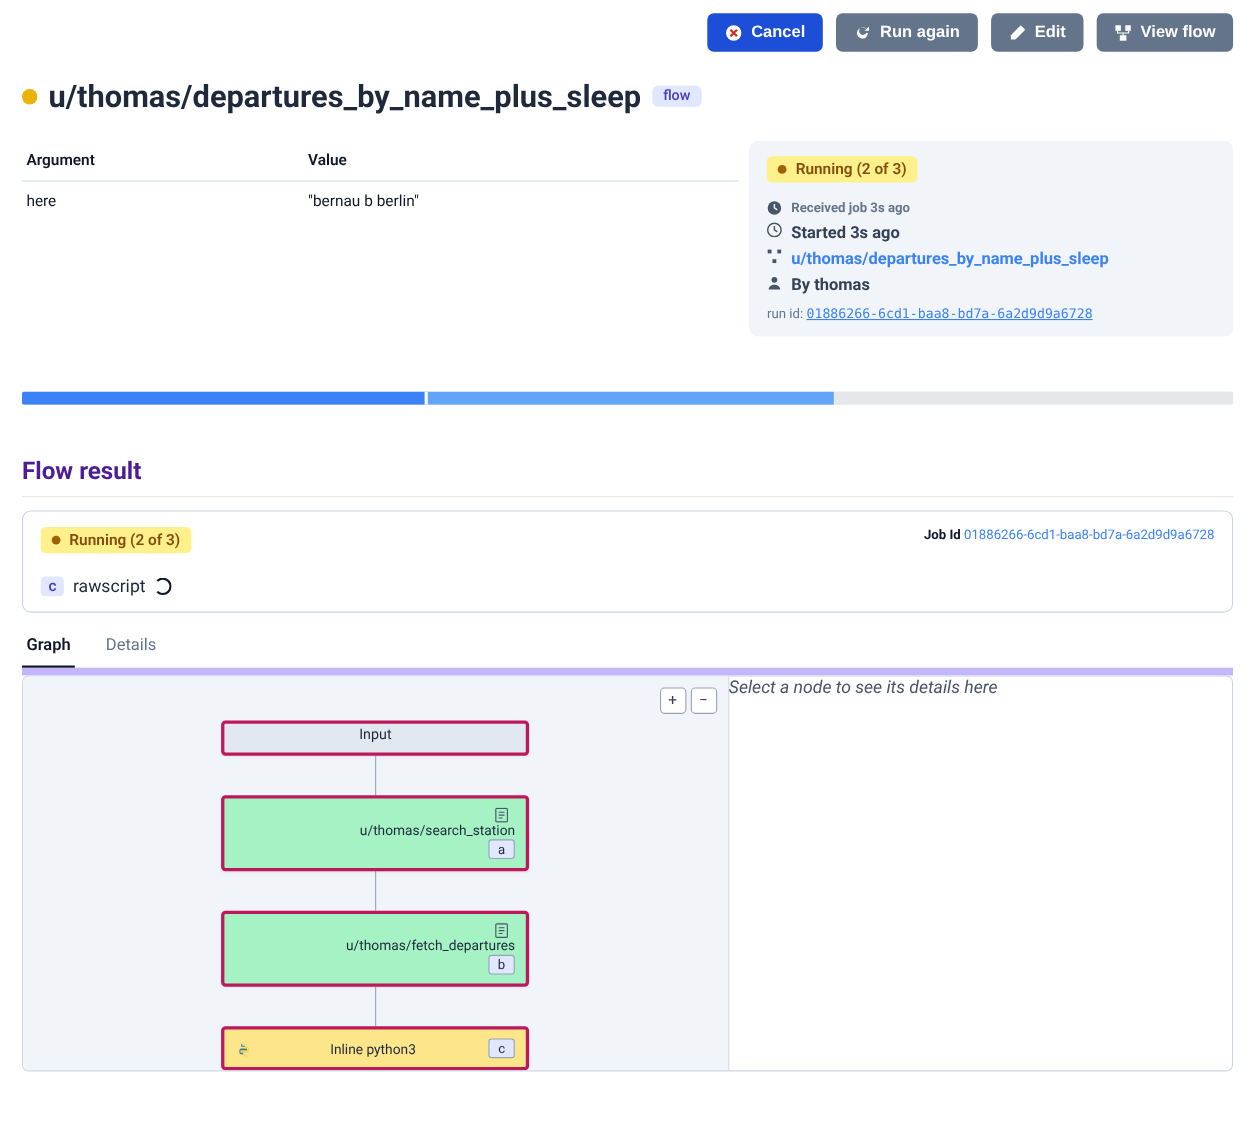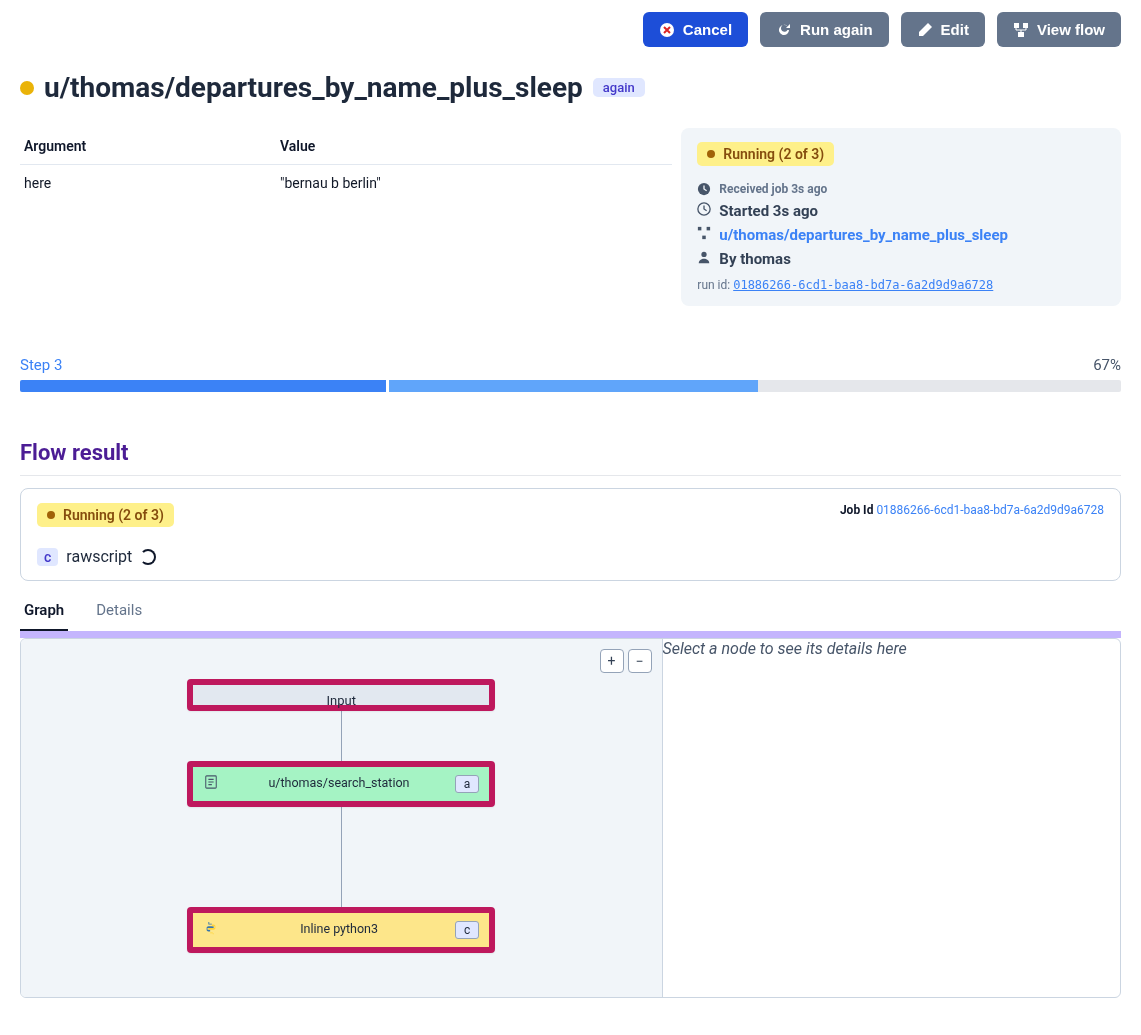--- a/index.html
+++ b/index.html
@@ -229,33 +229,33 @@
     border: 1px solid #94a3b8;
     background: #fff;
     border-radius: 4px;
     display: flex; align-items: center; justify-content: center;
     cursor: pointer;
     font-size: 14px;
     color: #334155;
   }
 
   .node {
-    width: 308px;
-    border: 6px solid #be185d;
+    width: 280px;
+    border: 3px solid #be185d;
     border-radius: 4px;
     background: #fff;
     padding: 8px 10px;
     font-size: 13px;
     display: flex;
-    align-items: flex-start;
+    align-items: flex-end;
     position: relative;
     box-shadow: 0 1px 2px rgba(0,0,0,0.06);
   }
   .node.input { background: #e2e8f0; justify-content: center; height: 32px; }
-  .node.green { background: #a5f3c4; }
+  .node.green { background: #a5f3c4; flex-direction: column; }
   .node.yellow { background: #fde68a; }
   .node .nicon { width: 16px; margin-right: 4px; display: flex; align-items: center; justify-content: center; }
   .node .nlabel { flex: 1; text-align: center; font-size: 12.5px; }
   .node .letter {
     background: #e0e7ff;
     border: 1px solid #94a3b8;
     padding: 1px 8px;
     border-radius: 3px;
     font-size: 12px;
     color: #1e293b;
@@ -296,21 +296,21 @@
         <rect x="5" y="10" width="6" height="5"></rect>
         <path d="M3 6v2h10V6M8 8v2" stroke="#fff" stroke-width="1" fill="none"></path>
       </svg>
     <span>View flow</span>
   </button>
 </div>
 
 <div class="title-row">
   <span class="dot-yellow"></span>
   <h1>u/thomas/departures_by_name_plus_sleep</h1>
-  <span class="badge-flow">again</span>
+  <span class="badge-flow">flow</span>
 </div>
 
 <div class="info-row">
   <div class="args-col">
     <table class="args-table">
       <thead>
         <tr>
           <th>Argument</th>
           <th>Value</th>
         </tr>
@@ -359,24 +359,20 @@
       <span>By thomas</span>
     </div>
     <div class="runid-row">
       <span>run id:</span>
       <a href="#" class="rid">01886266-6cd1-baa8-bd7a-6a2d9d9a6728</a>
     </div>
   </div>
 </div>
 
 <div>
-  <div class="progress-header">
-    <span>Step 3</span>
-    <span class="pct">67%</span>
-  </div>
   <div class="progress-bar">
     <div class="progress-seg1"></div>
     <div class="progress-seg2"></div>
   </div>
 </div>
 
 <h2 class="section">Flow result</h2>
 <hr class="sep">
 
 <div class="result-box">
@@ -419,20 +415,30 @@
         <svg width="14" height="14" viewBox="0 0 16 16">
             <rect x="2" y="1" width="12" height="14" rx="1" fill="none" stroke="#475569" stroke-width="1.2"></rect>
             <path d="M5 5h6M5 8h6M5 11h4" stroke="#475569" stroke-width="1.2"></path>
           </svg>
       </span>
       <span class="nlabel">u/thomas/search_station</span>
       <span class="letter">a</span>
     </div>
     <div class="connector"></div>
 
+    <div class="node green">
+      <span class="nicon">
+        <svg width="14" height="14" viewBox="0 0 16 16">
+            <rect x="2" y="1" width="12" height="14" rx="1" fill="none" stroke="#475569" stroke-width="1.2"></rect>
+            <path d="M5 5h6M5 8h6M5 11h4" stroke="#475569" stroke-width="1.2"></path>
+          </svg>
+      </span>
+      <span class="nlabel">u/thomas/fetch_departures</span>
+      <span class="letter">b</span>
+    </div>
     <div class="connector"></div>
 
     <div class="node yellow">
       <span class="nicon">
         <svg width="14" height="14" viewBox="0 0 16 16">
             <path d="M5 1h4c1 0 2 1 2 2v3H5c-1 0-2 1-2 2v2c0 1 1 2 2 2h2v-2H4V8h7V3c0-1-1-2-2-2H6v2h3V4H5V1z" fill="#3776ab"></path>
             <path d="M11 15H7c-1 0-2-1-2-2v-3h6c1 0 2-1 2-2V6c0-1-1-2-2-2H9v2h3v2H5v5c0 1 1 2 2 2h3v-2H7v1h4v2z" fill="#ffd43b"></path>
           </svg>
       </span>
       <span class="nlabel">Inline python3</span>

